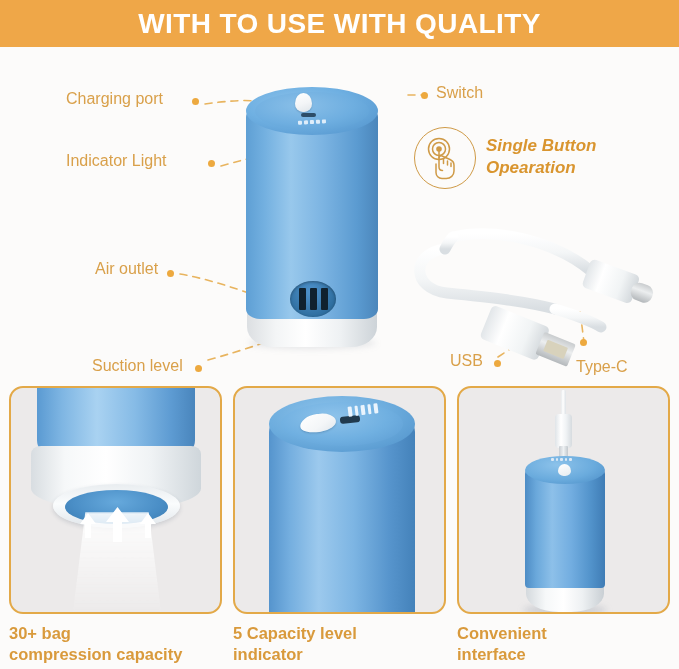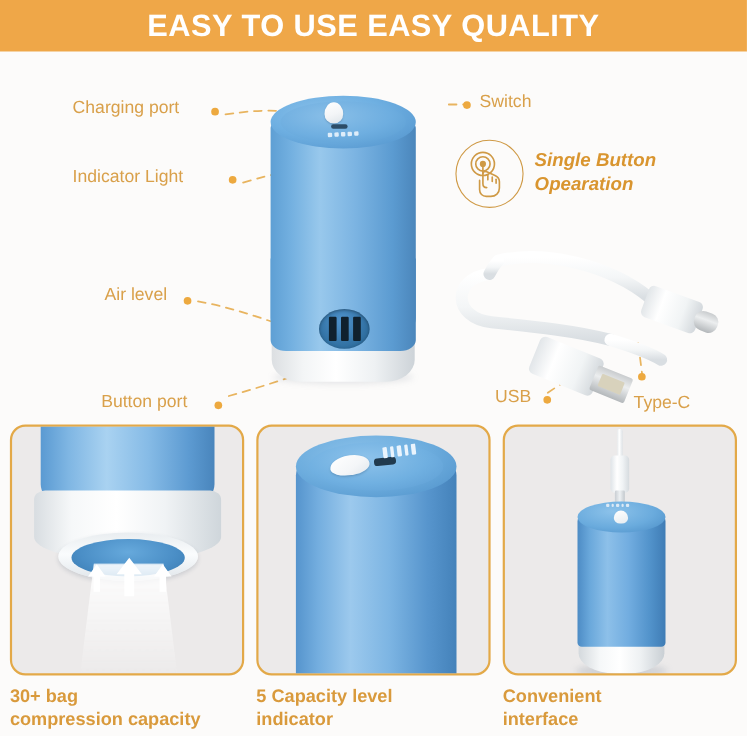--- a/index.html
+++ b/index.html
@@ -407,21 +407,21 @@
     background: rgba(110,125,140,0.22);
     filter: blur(3px);
   }
 </style>
 </head>
 <body>
 
 <div id="page">
 
   <div id="header-banner">
-    <div id="header-title">EASY TO USE EASY QUALITY</div>
+    <div id="header-title">WITH TO USE WITH QUALITY</div>
   </div>
 
   <div id="hero">
 
     <svg id="leaders" viewBox="0 0 679 333">
       <g stroke="#e8b45f" stroke-width="1.6" fill="none" stroke-dasharray="7 6" stroke-linecap="round">
         <path d="M205,57 C 240,52 262,52 282,60"></path>
         <path d="M221,119 C 252,110 276,105 300,103"></path>
         <path d="M180,227 C 220,234 258,250 296,262"></path>
         <path d="M208,313 C 248,302 280,290 306,282"></path>
@@ -491,24 +491,24 @@
         <rect x="226" y="80" width="22" height="18" rx="8" fill="url(#metalG)"></rect>
       </g>
     </svg>
 
     <div class="callout-label" style="left:66px; top:43px;">Charging port</div>
     <div class="callout-dot" style="left:192px; top:51px;"></div>
 
     <div class="callout-label" style="left:66px; top:105px;">Indicator Light</div>
     <div class="callout-dot" style="left:208px; top:113px;"></div>
 
-    <div class="callout-label" style="left:95px; top:213px;">Air level</div>
+    <div class="callout-label" style="left:95px; top:213px;">Air outlet</div>
     <div class="callout-dot" style="left:167px; top:223px;"></div>
 
-    <div class="callout-label" style="left:92px; top:310px;">Button port</div>
+    <div class="callout-label" style="left:92px; top:310px;">Suction level</div>
     <div class="callout-dot" style="left:195px; top:318px;"></div>
 
     <div class="callout-label" style="left:436px; top:37px;">Switch</div>
     <div class="callout-dot" style="left:421px; top:45px;"></div>
 
     <div class="callout-label" style="left:450px; top:305px;">USB</div>
     <div class="callout-dot" style="left:494px; top:313px;"></div>
 
     <div class="callout-label" style="left:576px; top:311px;">Type-C</div>
     <div class="callout-dot" style="left:580px; top:292px;"></div>

